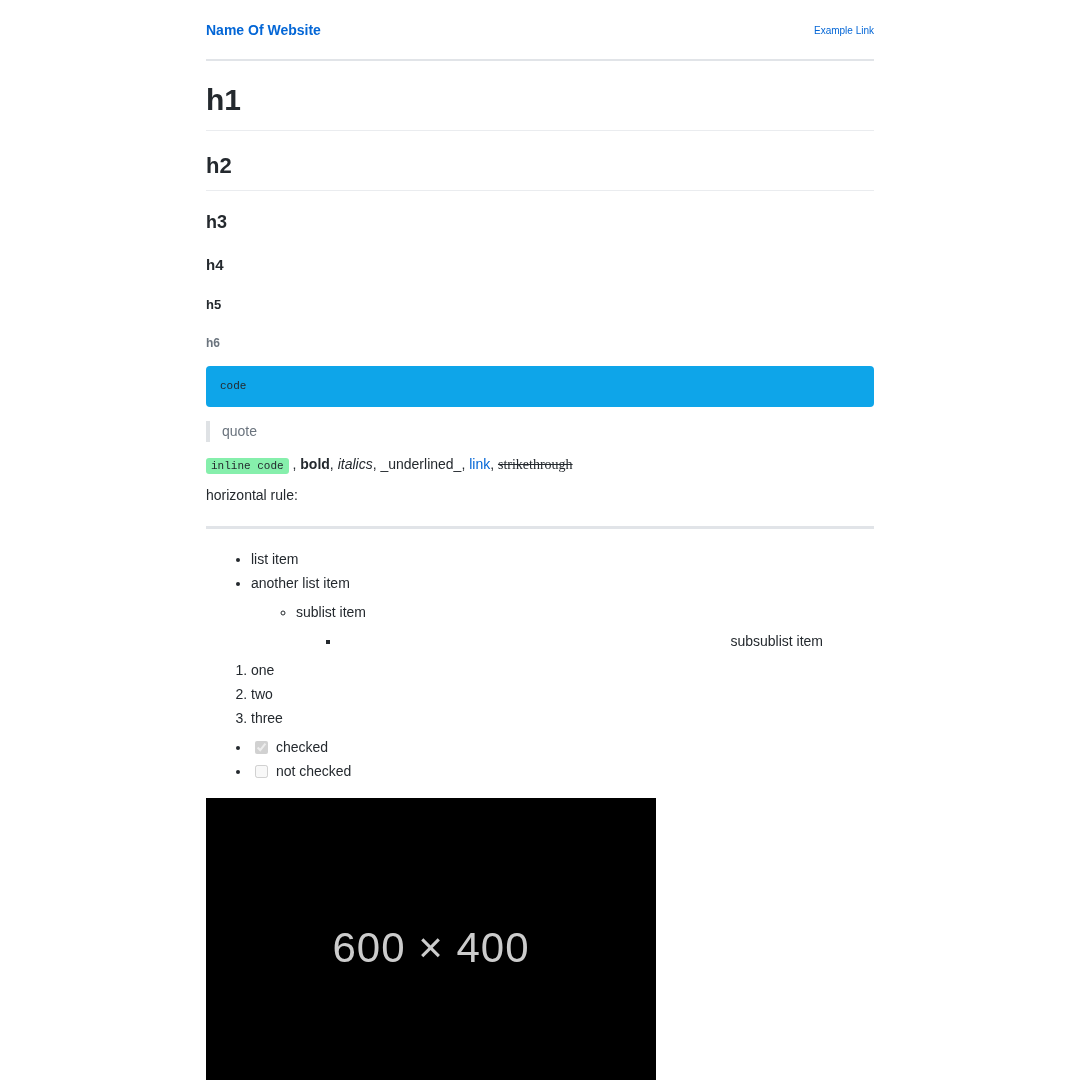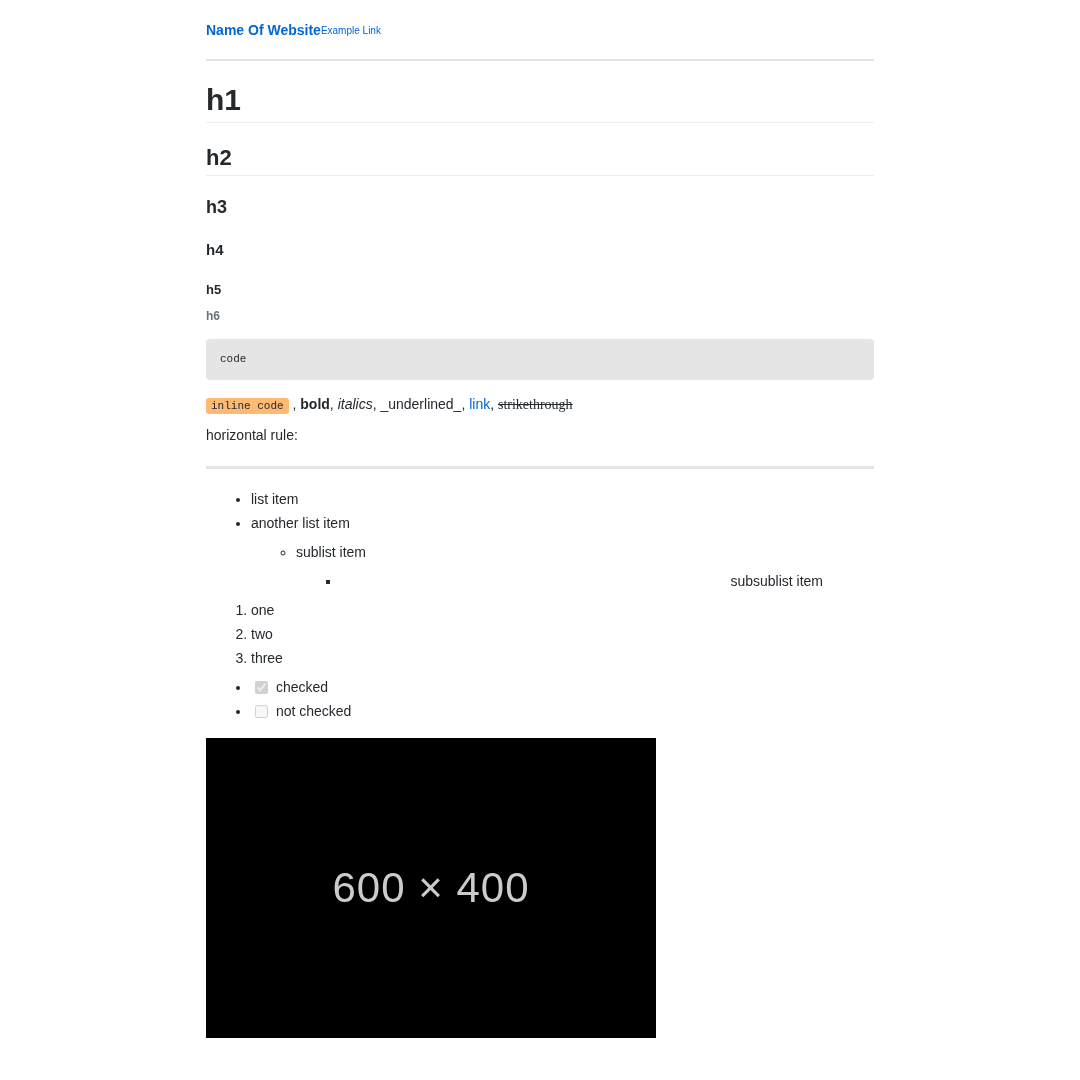--- a/index.html
+++ b/index.html
@@ -12,48 +12,49 @@
     background: #fff;
     width: 1080px;
   }
   .container {
     width: 668px;
     margin: 0 auto;
     padding: 20px 0 40px;
   }
   .header {
     display: flex;
-    justify-content: flex-start;
+    justify-content: space-between;
     align-items: center;
     padding-bottom: 18px;
     border-bottom: 2px solid #e1e4e8;
     margin-bottom: 12px;
   }
   .site-title {
     font-weight: 700;
     font-size: 14px;
     color: #0366d6;
     cursor: pointer;
   }
   .nav-link {
     color: #0366d6;
     font-size: 10px;
     cursor: pointer;
   }
   h1 {
     font-size: 30px;
     font-weight: 600;
     margin: 16px 0 10px;
+    padding-bottom: 8px;
     border-bottom: 1px solid #eaecef;
   }
   h2 {
     font-size: 22px;
     font-weight: 600;
     margin: 18px 0 8px;
-    padding-bottom: 1px;
+    padding-bottom: 8px;
     border-bottom: 1px solid #eaecef;
   }
   h3 {
     font-size: 18px;
     font-weight: 600;
     margin: 18px 0 10px;
   }
   h4 {
     font-size: 15px;
     font-weight: 600;
@@ -61,41 +62,41 @@
   }
   h5 {
     font-size: 13px;
     font-weight: 600;
     margin: 18px 0 4px;
   }
   h6 {
     font-size: 12px;
     font-weight: 600;
     color: #6a737d;
-    margin: 8px 0 10px;
+    margin: 20px 0 10px;
   }
   pre.codeblock {
-    background: #e5e5e5;
+    background: #0ea5e9;
     border-radius: 4px;
     padding: 12px 14px;
     margin: 14px 0;
     font-family: SFMono-Regular, Consolas, "Liberation Mono", Menlo, monospace;
     font-size: 11px;
     color: #24292e;
   }
   blockquote {
     border-left: 4px solid #dfe2e5;
     color: #6a737d;
     padding: 0 12px;
     margin: 12px 0;
     font-size: 14px;
   }
   p { margin: 10px 0; }
   code.inline {
-    background: #fdba74;
+    background: #86efac;
     padding: 2px 5px;
     border-radius: 3px;
     font-family: SFMono-Regular, Consolas, "Liberation Mono", Menlo, monospace;
     font-size: 11px;
   }
   .bold { font-weight: 700; }
   .italic { font-style: italic; }
   a.inline-link { color: #0366d6; text-decoration: none; cursor: pointer; }
   .strike { text-decoration: line-through; font-family: Liberation Serif, serif; }
   hr {
@@ -138,20 +139,23 @@
 
   <h1>h1</h1>
   <h2>h2</h2>
   <h3>h3</h3>
   <h4>h4</h4>
   <h5>h5</h5>
   <h6>h6</h6>
 
   <pre class="codeblock">code</pre>
 
+  <blockquote>
+    <span>quote</span>
+  </blockquote>
 
   <p>
     <code class="inline">inline code</code><span> , </span><span class="bold">bold</span><span>, </span><span class="italic">italics</span><span>, </span><span>_underlined_</span><span>, </span><a class="inline-link">link</a><span>, </span><span class="strike">strikethrough</span>
   </p>
 
   <p>horizontal rule:</p>
 
   <hr>
 
   <ul>

